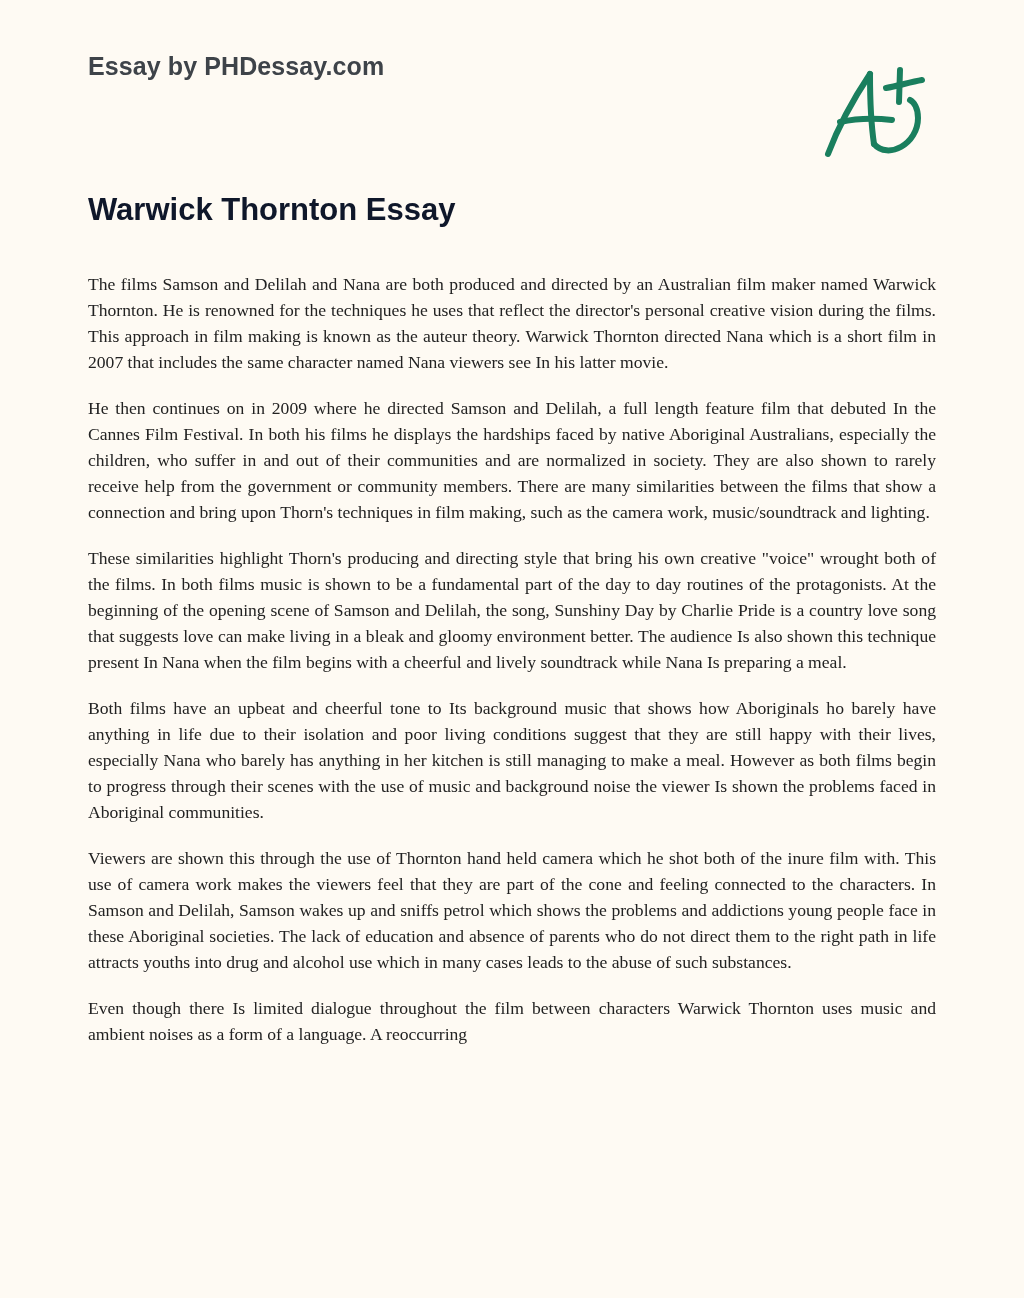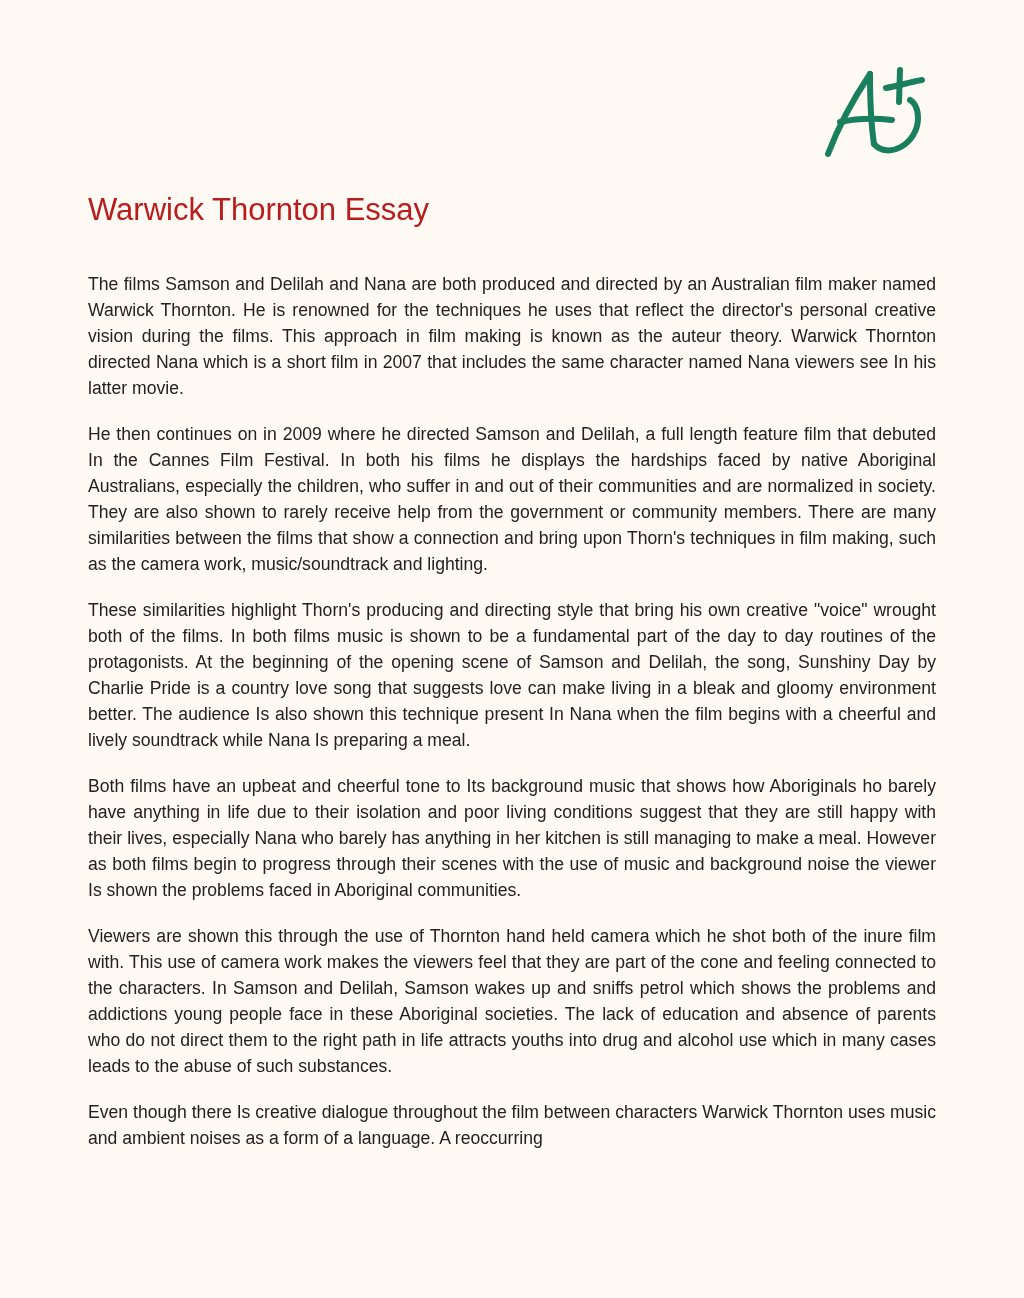--- a/index.html
+++ b/index.html
@@ -46,42 +46,44 @@
       width: 112px;
       height: 100px;
     }
     .title {
       position: absolute;
       left: 88px;
       top: 190px;
       margin: 0;
       font-size: 31px;
       line-height: 40px;
-      font-weight: normal;
-      color: #b91c1c;
+      font-weight: bold;
+      color: #0f172a;
       text-align: center;
     }
     .content {
       position: absolute;
       left: 88px;
       top: 271px;
       width: 848px;
     }
     .content p {
       margin: 0 0 20px 0;
       font-size: 17.6px;
       line-height: 26px;
       text-align: justify;
       color: #222222;
+      font-family: Liberation Serif, serif;
     }
   </style>
 </head>
 <body>
 
 <div class="header">
+  <h2 class="brand">Essay by PHDessay.com</h2>
 </div>
 
 <div class="logo">
   <svg width="112" height="100" viewBox="0 0 112 100" fill="none" stroke="#1a7f5e" stroke-width="6" stroke-linecap="round" stroke-linejoin="round">
 
     <path d="M10 92 C 22 60, 40 30, 52 12"></path>
 
     <path d="M52 12 C 52 40, 53 62, 56 82"></path>
 
     <path d="M22 60 C 40 56, 58 56, 74 58"></path>
@@ -95,14 +97,14 @@
 </div>
 
 <h1 class="title">Warwick Thornton Essay</h1>
 
 <div class="content">
   <p>The films Samson and Delilah and Nana are both produced and directed by an Australian film maker named Warwick Thornton. He is renowned for the techniques he uses that reflect the director's personal creative vision during the films. This approach in film making is known as the auteur theory. Warwick Thornton directed Nana which is a short film in 2007 that includes the same character named Nana viewers see In his latter movie.</p>
   <p>He then continues on in 2009 where he directed Samson and Delilah, a full length feature film that debuted In the Cannes Film Festival. In both his films he displays the hardships faced by native Aboriginal Australians, especially the children, who suffer in and out of their communities and are normalized in society. They are also shown to rarely receive help from the government or community members. There are many similarities between the films that show a connection and bring upon Thorn's techniques in film making, such as the camera work, music/soundtrack and lighting.</p>
   <p>These similarities highlight Thorn's producing and directing style that bring his own creative "voice" wrought both of the films. In both films music is shown to be a fundamental part of the day to day routines of the protagonists. At the beginning of the opening scene of Samson and Delilah, the song, Sunshiny Day by Charlie Pride is a country love song that suggests love can make living in a bleak and gloomy environment better. The audience Is also shown this technique present In Nana when the film begins with a cheerful and lively soundtrack while Nana Is preparing a meal.</p>
   <p>Both films have an upbeat and cheerful tone to Its background music that shows how Aboriginals ho barely have anything in life due to their isolation and poor living conditions suggest that they are still happy with their lives, especially Nana who barely has anything in her kitchen is still managing to make a meal. However as both films begin to progress through their scenes with the use of music and background noise the viewer Is shown the problems faced in Aboriginal communities.</p>
   <p>Viewers are shown this through the use of Thornton hand held camera which he shot both of the inure film with. This use of camera work makes the viewers feel that they are part of the cone and feeling connected to the characters. In Samson and Delilah, Samson wakes up and sniffs petrol which shows the problems and addictions young people face in these Aboriginal societies. The lack of education and absence of parents who do not direct them to the right path in life attracts youths into drug and alcohol use which in many cases leads to the abuse of such substances.</p>
-  <p>Even though there Is creative dialogue throughout the film between characters Warwick Thornton uses music and ambient noises as a form of a language. A reoccurring</p>
+  <p>Even though there Is limited dialogue throughout the film between characters Warwick Thornton uses music and ambient noises as a form of a language. A reoccurring</p>
 </div>
 
 </body></html>

